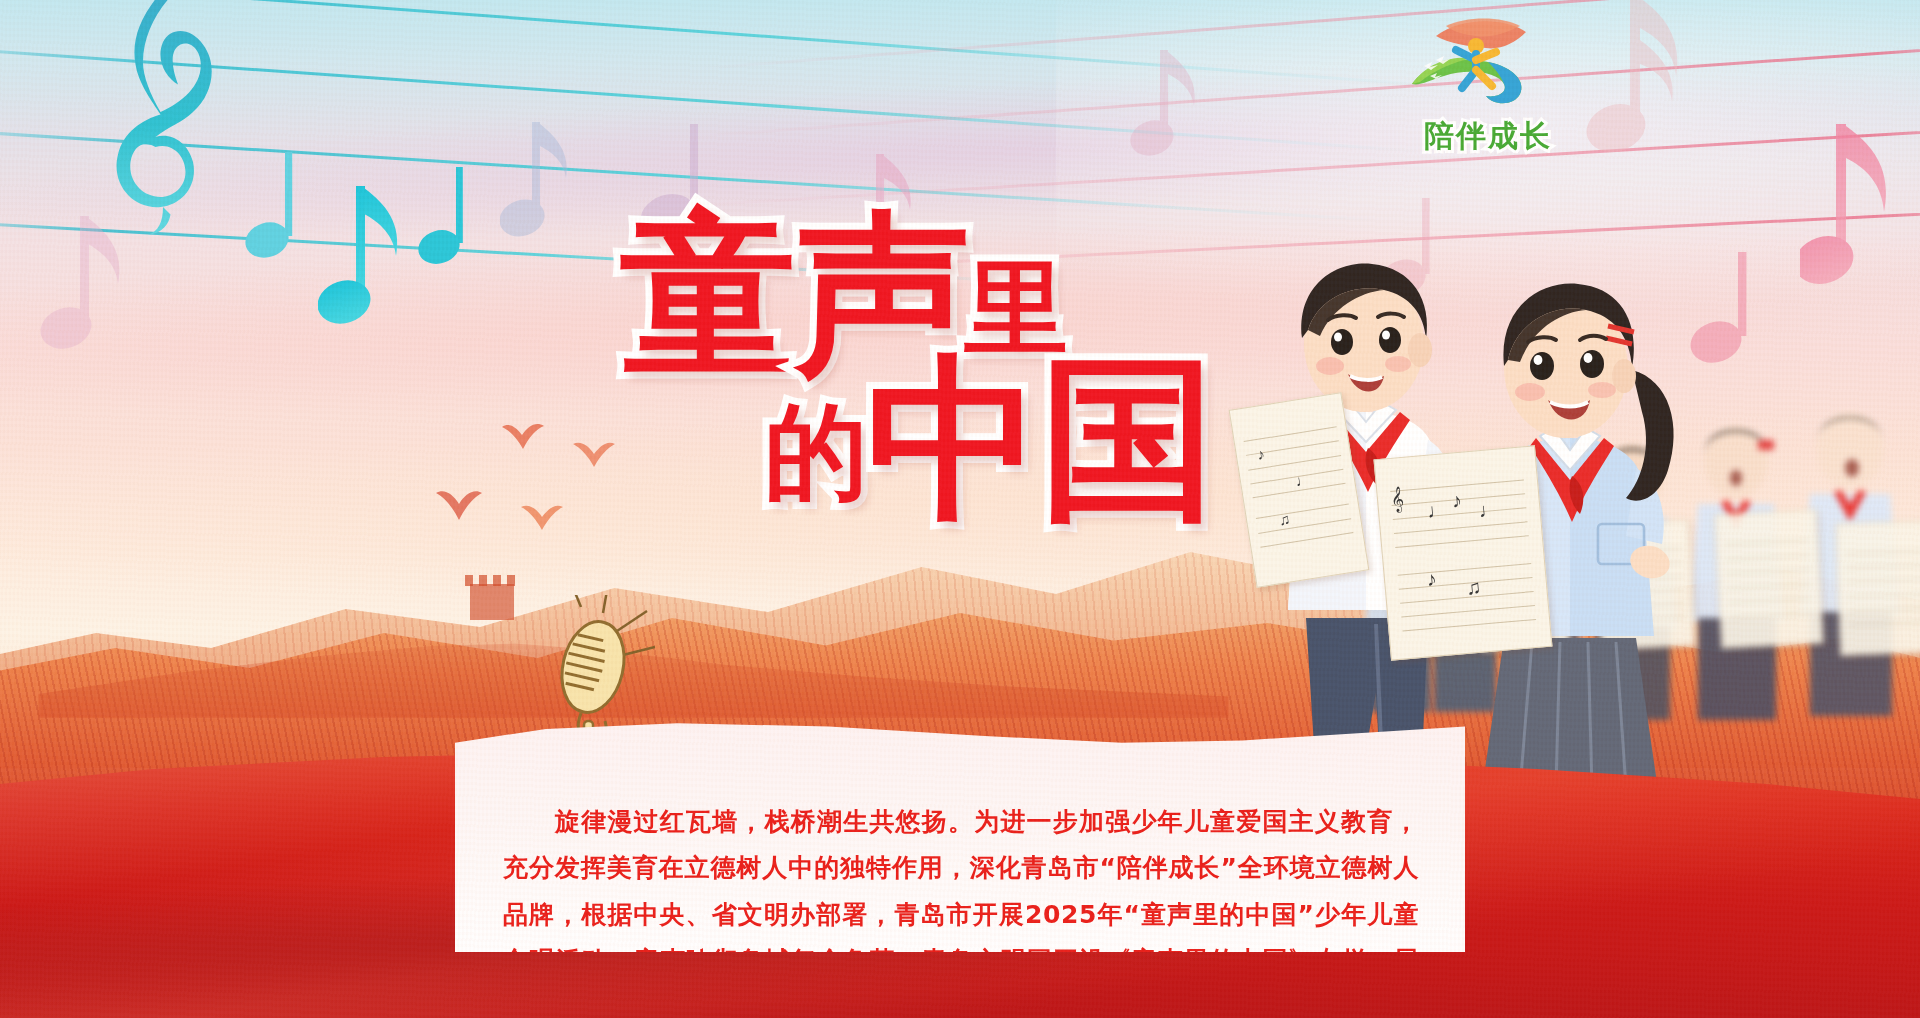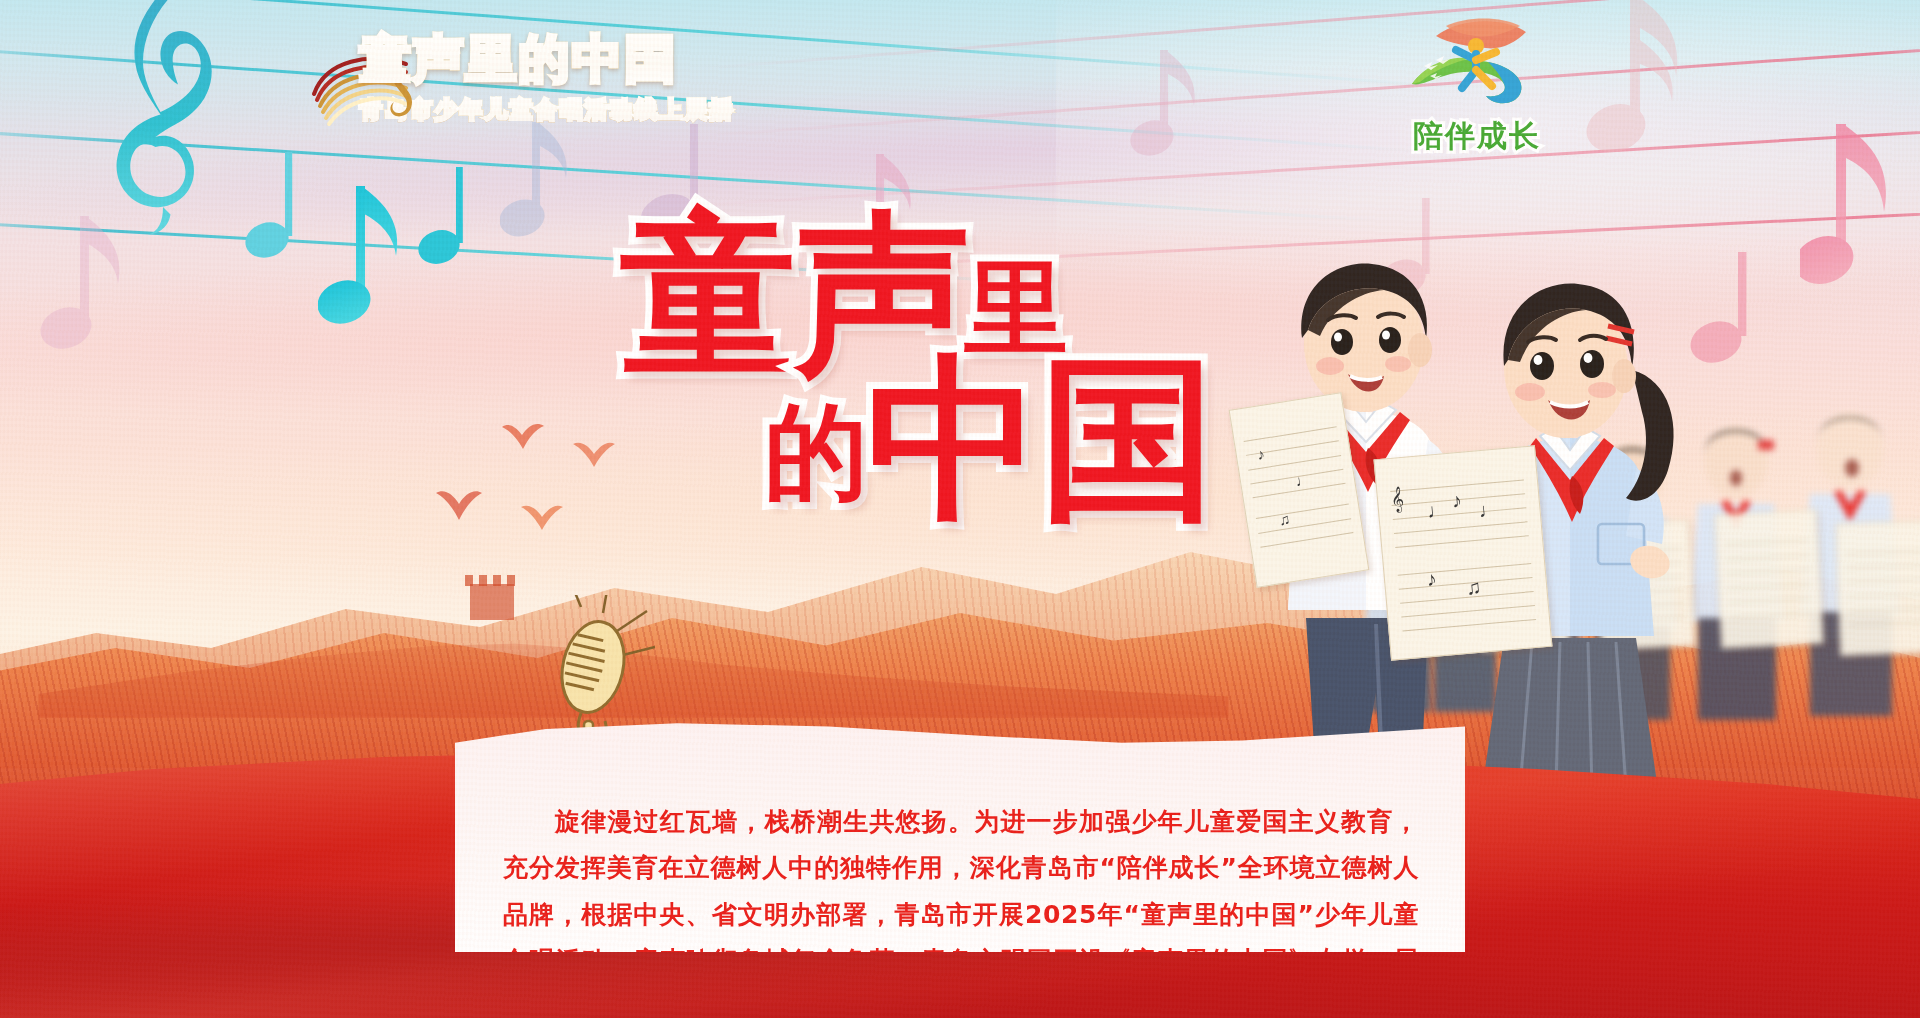--- a/index.html
+++ b/index.html
@@ -137,21 +137,21 @@
     margin-top:2px;font-size:22px;font-weight:700;letter-spacing:3px;
     font-family:"DejaVu Sans","Liberation Sans",sans-serif;
     background:linear-gradient(180deg,#fdf0c8,#e0ae4b 55%,#b9741f);
     -webkit-background-clip:text;background-clip:text;color:transparent;
     -webkit-text-stroke:4px rgba(255,255,255,.95);
     paint-order:stroke fill;white-space:nowrap;
   }
   .logo-swirl{position:absolute;left:-52px;top:16px;width:120px;height:90px;}
 
   
-  #logo-right{position:absolute;left:1402px;top:10px;width:150px;height:150px;text-align:center;}
+  #logo-right{position:absolute;left:1402px;top:10px;width:150px;height:150px;text-align:right;}
   .logo-r-text{
     font-size:30px;font-weight:700;letter-spacing:2px;margin-top:-6px;
     font-family:"DejaVu Serif","Liberation Serif",serif;
     color:#3ea52a;
     -webkit-text-stroke:6px #ffffff;paint-order:stroke fill;
     white-space:nowrap;
   }
 
   
   .kid{position:absolute;pointer-events:none;}
@@ -614,37 +614,20 @@
   </div>
 
   <div class="silk"></div>
   <div class="silk-sheen"></div>
   <div class="silk-fold"></div>
 
   <div id="text-card">
     <p id="card-text">旋律漫过红瓦墙，栈桥潮生共悠扬。为进一步加强少年儿童爱国主义教育，充分发挥美育在立德树人中的独特作用，深化青岛市“陪伴成长”全环境立德树人品牌，根据中央、省文明办部署，青岛市开展2025年“童声里的中国”少年儿童合唱活动，童声响彻岛城每个角落。青岛文明网开设《童声里的中国》专栏，展播优秀合唱作品。</p>
   </div>
 
-  <div id="logo-left">
-    <div class="logo-swirl">
-      <svg width="120" height="90" viewBox="0 0 120 90">
-        <g fill="none" stroke-linecap="round">
-          <path d="M6 52 C18 18 62 10 98 22" stroke="#9c1414" stroke-width="4"></path>
-          <path d="M9 58 C22 26 64 18 98 30" stroke="#b02018" stroke-width="4"></path>
-          <path d="M12 64 C26 34 66 26 98 38" stroke="#c98f2d" stroke-width="4"></path>
-          <path d="M15 70 C30 42 68 34 98 46" stroke="#e0ae4b" stroke-width="4"></path>
-          <path d="M18 76 C34 50 70 42 98 54" stroke="#f2d182" stroke-width="4"></path>
-          <path d="M21 82 C38 58 72 50 98 62" stroke="#fff0c4" stroke-width="4"></path>
-        </g>
-        <path d="M96 4 C86 14 84 26 90 36 C95 45 104 50 104 60 C104 70 96 76 88 74 C82 72 80 64 86 60 C82 66 86 72 92 71 C99 70 101 62 97 56 C92 48 84 42 84 32 C84 20 90 10 98 2 Z" fill="#c98f2d"></path>
-      </svg>
-    </div>
-    <div class="logo-main">童声里的中国</div>
-    <div class="logo-sub">青岛市少年儿童合唱活动线上展播</div>
-  </div>
 
   <div id="logo-right">
     <div>
       <svg width="150" height="108" viewBox="0 0 150 108">
 
         <path d="M34 26 C56 8 102 6 124 22 C112 34 98 40 84 38 C66 36 48 34 34 26 Z" fill="#ec6f4c" opacity=".9"></path>
         <path d="M44 16 C64 6 100 6 118 16 C102 24 88 28 74 26 C60 24 52 22 44 16 Z" fill="#f08d64" opacity=".85"></path>
 
         <path d="M10 74 C26 52 56 46 86 52 C112 57 124 72 118 84 C112 96 92 96 84 86 C96 88 106 82 102 74 C96 62 66 58 42 66 C28 70 18 76 10 74 Z" fill="#64bf3f"></path>
         <path d="M86 52 C112 57 124 72 118 84 C112 96 92 96 84 86 C96 88 106 82 102 74 C98 64 92 58 86 52 Z" fill="#2a9fd4"></path>

